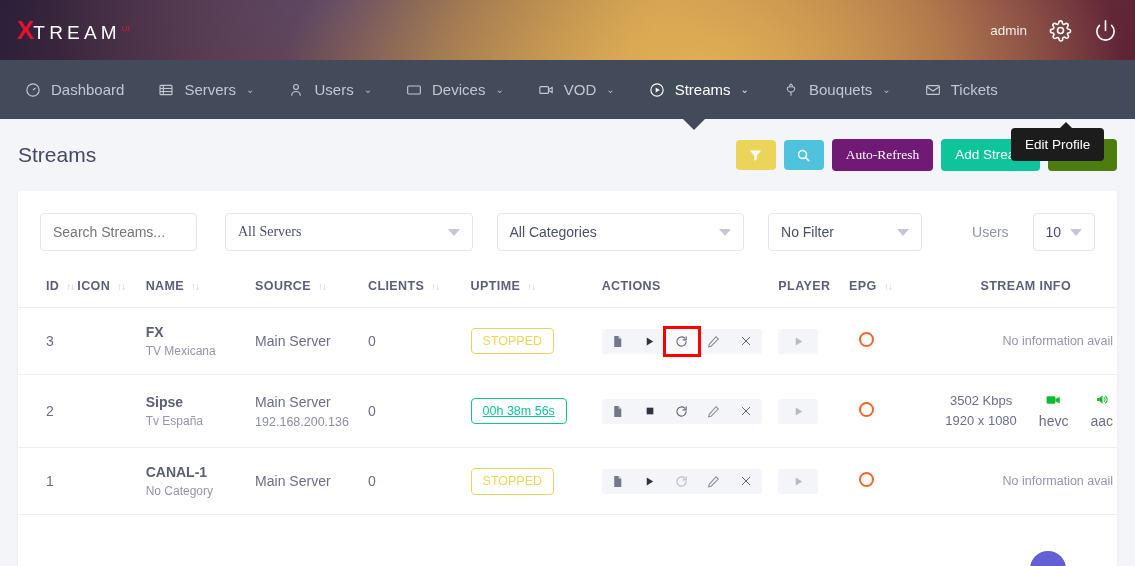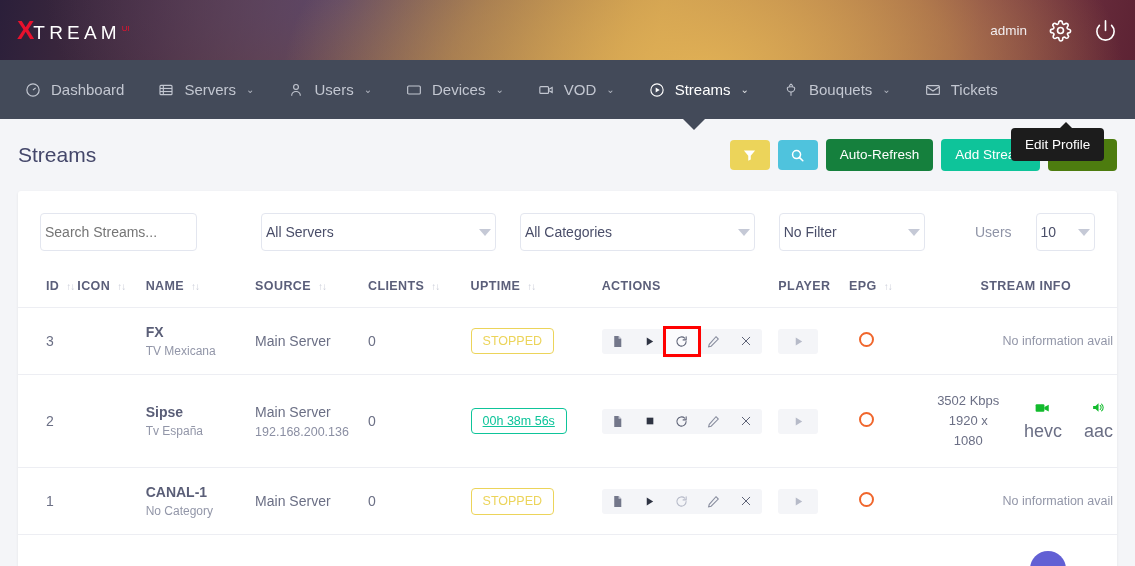--- a/index.html
+++ b/index.html
@@ -84,46 +84,46 @@
   .btn {
     border: none; border-radius: 4px;
     font-size: 13.5px; color: #fff;
     padding: 9px 14px; cursor: pointer;
     font-family: "Liberation Sans", sans-serif;
     line-height: 1;
   }
   .btn-icon { width: 40px; height: 30px; display: flex; align-items: center; justify-content: center; padding: 0; }
   .btn-filter { background: #ecd45a; }
   .btn-search { background: #4fc3dd; }
-  .btn-refresh { background: #15803d; }
+  .btn-refresh { background: #701a75; font-family: Liberation Serif, serif; }
   .btn-add { background: #0ec49a; }
   .btn-create { background: #4d7c0f; }
 
   
   .card {
     margin: 0 18px; background: #ffffff;
     border-radius: 3px;
     box-shadow: 0 1px 3px rgba(0,0,0,0.07);
     height: 400px; overflow: hidden;
   }
   .filters {
     display: flex; align-items: center;
     padding: 22px 22px 20px 22px;
   }
   .f-input, .f-select {
     height: 38px; border: 1px solid #e3e6ef;
     border-radius: 4px; background: #fff;
     font-size: 14px; color: #4a4e69;
     display: flex; align-items: center;
-    padding: 0 4px;
+    padding: 0 12px;
     font-family: "Liberation Sans", sans-serif;
   }
   .f-input { width: 157px; color: #b7bbc9; }
   .f-select { justify-content: space-between; cursor: pointer; }
-  .sel-servers { width: 251px; margin-left: 64px; }
+  .sel-servers { width: 251px; margin-left: 28px; font-family: Liberation Serif, serif; }
   .sel-categories { width: 251px; margin-left: 24px; }
   .sel-filter { width: 156px; margin-left: 24px; }
   .sel-show { width: 63px; margin-left: 24px; }
   .show-label { font-size: 14px; color: #8e93a6; margin-left: 50px; }
   .caret-dn {
     width: 0; height: 0; margin-left: 8px;
     border-left: 6px solid transparent;
     border-right: 6px solid transparent;
     border-top: 7px solid #c5c9d6;
   }
@@ -184,21 +184,21 @@
 
   .epg-circle {
     width: 15px; height: 15px; border-radius: 50%;
     border: 2px solid #f0662c; display: inline-block;
     margin-left: 10px; cursor: pointer;
   }
   .info-none { font-size: 12.5px; color: #9296a8; white-space: nowrap; }
   .info-wrap { display: flex; align-items: center; justify-content: flex-end; gap: 22px; padding-right: 4px; }
   .info-bitrate { text-align: center; font-size: 13px; color: #6b6f85; line-height: 1.55; }
   .codec { text-align: center; }
-  .codec-lbl { font-size: 18px; color: #6b6f85; margin-top: 4px; }
+  .codec-lbl { font-size: 14px; color: #6b6f85; margin-top: 4px; }
   .codec-ic { color: #12bb2d; }
 
   .fab {
     position: absolute; left: 1030px; top: 551px;
     width: 36px; height: 36px; border-radius: 50%;
     background: #6260d4; cursor: pointer;
   }
 </style>
 </head>
 <body>

